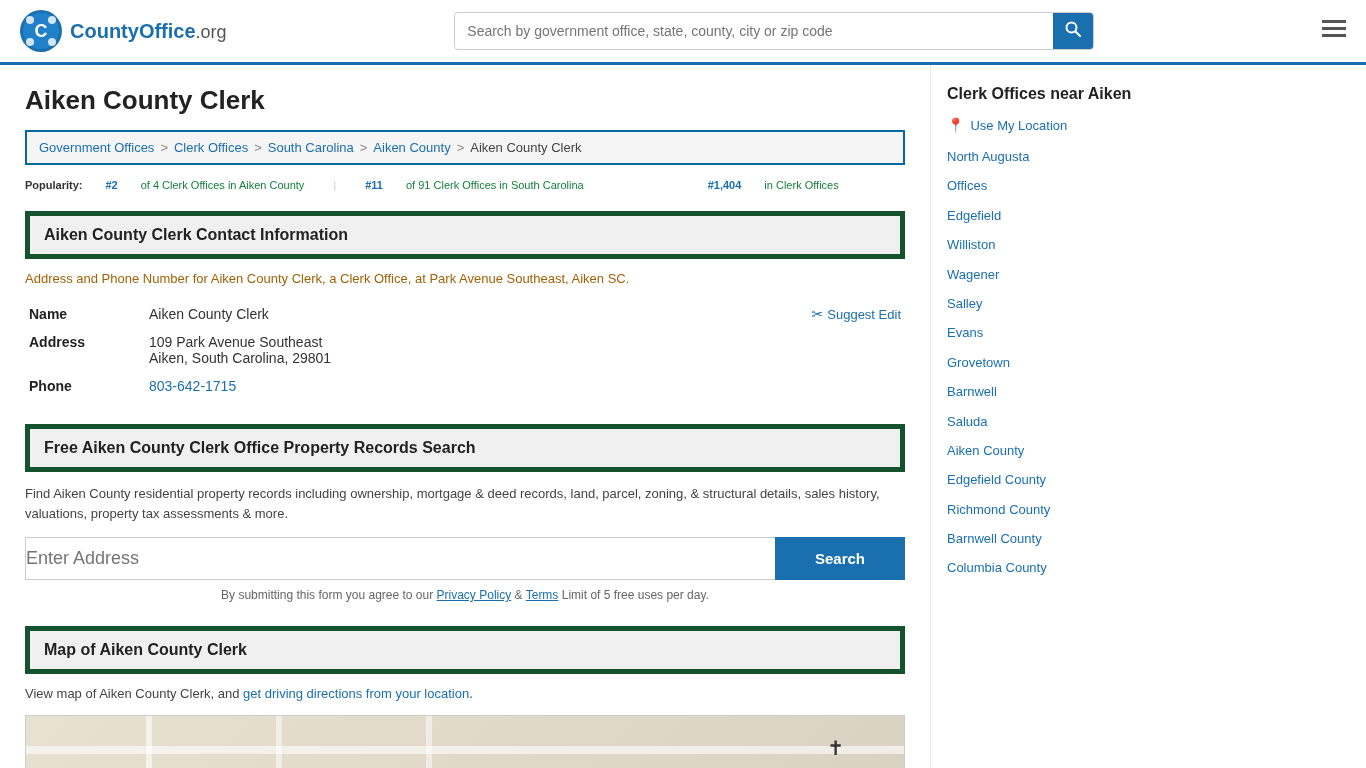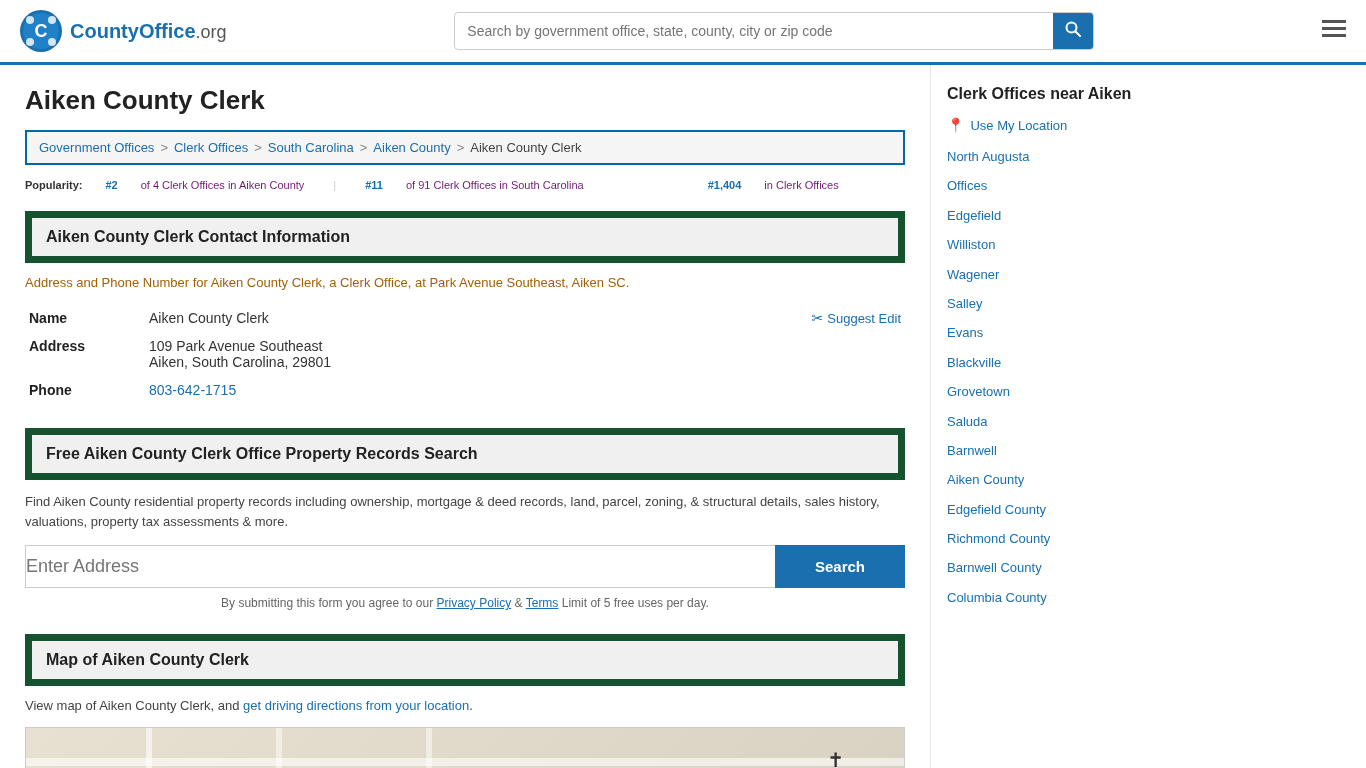--- a/index.html
+++ b/index.html
@@ -110,26 +110,26 @@
     #popularity-bar {
       font-size: 11px;
       margin-bottom: 20px;
       display: flex;
       flex-wrap: wrap;
       gap: 23px;
       align-items: center;
     }
     #popularity-bar .pop-label { font-weight: bold; }
     #popularity-bar .sep { color: #ccc; margin: 0 6px; }
-    #popularity-bar .pop-item { color: #701a75; text-align: right; }
+    #popularity-bar .pop-item { color: #15803d; text-align: right; }
 
     
     .section-header {
       background: #f0f0f0;
-      border: 7px solid #14532d;
+      border: 5px solid #14532d;
       padding: 10px 14px;
       font-size: 16px;
       font-weight: bold;
       color: #222;
       margin-bottom: 12px;
     }
 
     
     #contact-section { margin-bottom: 24px; }
     #contact-desc {
@@ -398,24 +398,23 @@
       <span>Use My Location</span>
     </a>
     <ul class="sidebar-links" id="sidebar-links-container">
     <li><a href="#">North Augusta</a></li>
         <li><a href="#">Offices</a></li>
         <li><a href="#">Edgefield</a></li>
         <li><a href="#">Williston</a></li>
         <li><a href="#">Wagener</a></li>
         <li><a href="#">Salley</a></li>
         <li><a href="#">Evans</a></li>
-        <li><a href="#">Blackville</a></li>
         <li><a href="#">Grovetown</a></li>
+        <li><a href="#">Barnwell</a></li>
         <li><a href="#">Saluda</a></li>
-        <li><a href="#">Barnwell</a></li>
         <li><a href="#">Aiken County</a></li>
         <li><a href="#">Edgefield County</a></li>
         <li><a href="#">Richmond County</a></li>
         <li><a href="#">Barnwell County</a></li>
         <li><a href="#">Columbia County</a></li>
       </ul>
   </div>
 
 </div>
 

